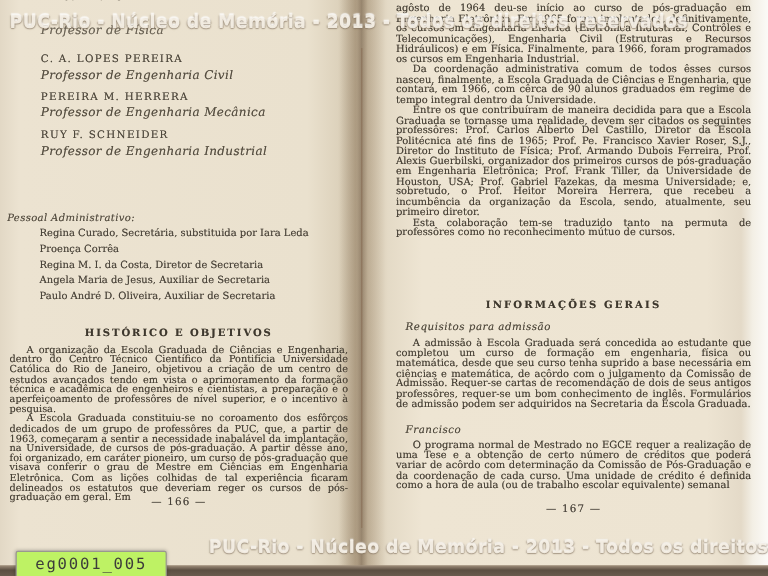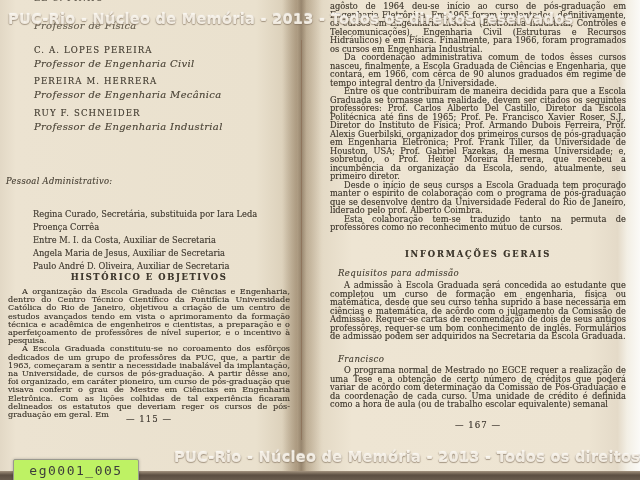--- a/index.html
+++ b/index.html
@@ -32,21 +32,21 @@
   .fac-entry:nth-child(1){top:-7px;opacity:0.85;}
   .fac-entry:nth-child(2){top:45px;}
   .fac-entry:nth-child(3){top:76px;}
   .fac-entry:nth-child(4){top:108px;}
   .fac-entry:nth-child(5){top:141px;}
   .fac-name{font-size:8.6px;line-height:10px;letter-spacing:1.1px;color:#4c463b;white-space:nowrap;}
   .fac-title{font-style:italic;font-size:10px;line-height:10px;letter-spacing:0.3px;color:#554e41;white-space:nowrap;margin-top:4px;}
   .fac-entry:nth-child(1) .fac-title{margin-top:18px;}
   .admin{position:absolute;left:6px;top:176px;width:284px;}
   .admin-heading{font-style:italic;font-size:8.4px;letter-spacing:0.3px;color:#544d41;}
-  .admin-list{margin-top:22px;padding-left:27px;}
+  .admin-list{margin-top:2px;padding-left:27px;}
   .admin-item{font-size:8.3px;line-height:13px;white-space:nowrap;color:#49433a;}
   .heading-hist{position:absolute;left:8px;top:272px;width:282px;text-align:center;font-weight:700;font-size:8.4px;letter-spacing:1.6px;color:#3e382e;}
   .paras-left{position:absolute;left:8px;top:287px;width:282px;}
   .para{font-size:8.1px;line-height:8.2px;text-align:justify;text-indent:14px;margin:0;color:#453f35;}
   .pagenum{position:absolute;font-size:8.6px;letter-spacing:1px;text-align:center;color:#47413a;}
   .pn-left{left:8px;top:414px;width:282px;}
   .pn-right{left:330px;top:420px;width:296px;}
   
   .paras-rtop{position:absolute;left:330px;top:2px;width:296px;}
   .paras-rtop .para,.paras-sub .para{font-size:8.3px;line-height:8.5px;}
@@ -78,40 +78,39 @@
     <div class="fac-name">RUY F. SCHNEIDER</div>
     <div class="fac-title">Professor de Engenharia Industrial</div>
   </div>
 </div>
 
 <div class="admin soft">
   <div class="admin-heading">Pessoal Administrativo:</div>
   <div class="admin-list">
       <div class="admin-item">Regina Curado, Secretária, substituida por Iara Leda</div>
       <div class="admin-item">Proença Corrêa</div>
-      <div class="admin-item">Entre M. I. da Costa, Auxiliar de Secretaria</div>
+      <div class="admin-item">Regina M. I. da Costa, Diretor de Secretaria</div>
       <div class="admin-item">Angela Maria de Jesus, Auxiliar de Secretaria</div>
       <div class="admin-item">Paulo André D. Oliveira, Auxiliar de Secretaria</div>
     </div>
 </div>
 
 <div class="heading-hist soft">HISTÓRICO E OBJETIVOS</div>
 
 <div class="paras-left soft">
     <div class="para">A organização da Escola Graduada de Ciências e Engenharia, dentro do Centro Técnico Científico da Pontifícia Universidade Católica do Rio de Janeiro, objetivou a criação de um centro de estudos avançados tendo em vista o aprimoramento da formação técnica e acadêmica de engenheiros e cientistas, a preparação e o aperfeiçoamento de professôres de nível superior, e o incentivo à pesquisa.</div>
     <div class="para">A Escola Graduada constituiu-se no coroamento dos esfôrços dedicados de um grupo de professôres da PUC, que, a partir de 1963, começaram a sentir a necessidade inabalável da implantação, na Universidade, de cursos de pós-graduação. A partir dêsse ano, foi organizado, em caráter pioneiro, um curso de pós-graduação que visava conferir o grau de Mestre em Ciências em Engenharia Eletrônica. Com as lições colhidas de tal experiência ficaram delineados os estatutos que deveriam reger os cursos de pós-graduação em geral. Em</div>
   </div>
 
-<div class="pagenum pn-left soft">— 115 —</div>
+<div class="pagenum pn-left soft">— 166 —</div>
 
 <div class="paras-rtop soft">
     <div class="para">agôsto de 1964 deu-se início ao curso de pós-graduação em Engenharia Eletrônica. Em 1965 foram implantados, definitivamente, os cursos em Engenharia Elétrica (Eletrônica Industrial, Contrôles e Telecomunicações), Engenharia Civil (Estruturas e Recursos Hidráulicos) e em Física. Finalmente, para 1966, foram programados os cursos em Engenharia Industrial.</div>
     <div class="para">Da coordenação administrativa comum de todos êsses cursos nasceu, finalmente, a Escola Graduada de Ciências e Engenharia, que contará, em 1966, com cêrca de 90 alunos graduados em regime de tempo integral dentro da Universidade.</div>
     <div class="para">Entre os que contribuíram de maneira decidida para que a Escola Graduada se tornasse uma realidade, devem ser citados os seguintes professôres: Prof. Carlos Alberto Del Castillo, Diretor da Escola Politécnica até fins de 1965; Prof. Pe. Francisco Xavier Roser, S.J., Diretor do Instituto de Física; Prof. Armando Dubois Ferreira, Prof. Alexis Guerbilski, organizador dos primeiros cursos de pós-graduação em Engenharia Eletrônica; Prof. Frank Tiller, da Universidade de Houston, USA; Prof. Gabriel Fazekas, da mesma Universidade; e, sobretudo, o Prof. Heitor Moreira Herrera, que recebeu a incumbência da organização da Escola, sendo, atualmente, seu primeiro diretor.</div>
-    <div class="para">Desde o início de seus cursos a Escola Graduada tem procurado manter o espírito de colaboração com o programa de pós-graduação que se desenvolve dentro da Universidade Federal do Rio de Janeiro, liderado pelo prof. Alberto Coimbra.</div>
     <div class="para">Esta colaboração tem-se traduzido tanto na permuta de professôres como no reconhecimento mútuo de cursos.</div>
   </div>
 
 <div class="heading-info soft">INFORMAÇÕES GERAIS</div>
 
 <div class="sub-heading sub1 soft">Requisitos para admissão</div>
 <div class="paras-sub1 paras-sub soft">
     <div class="para">A admissão à Escola Graduada será concedida ao estudante que completou um curso de formação em engenharia, física ou matemática, desde que seu curso tenha suprido a base necessária em ciências e matemática, de acôrdo com o julgamento da Comissão de Admissão. Requer-se cartas de recomendação de dois de seus antigos professôres, requer-se um bom conhecimento de inglês. Formulários de admissão podem ser adquiridos na Secretaria da Escola Graduada.</div>
   </div>
 

